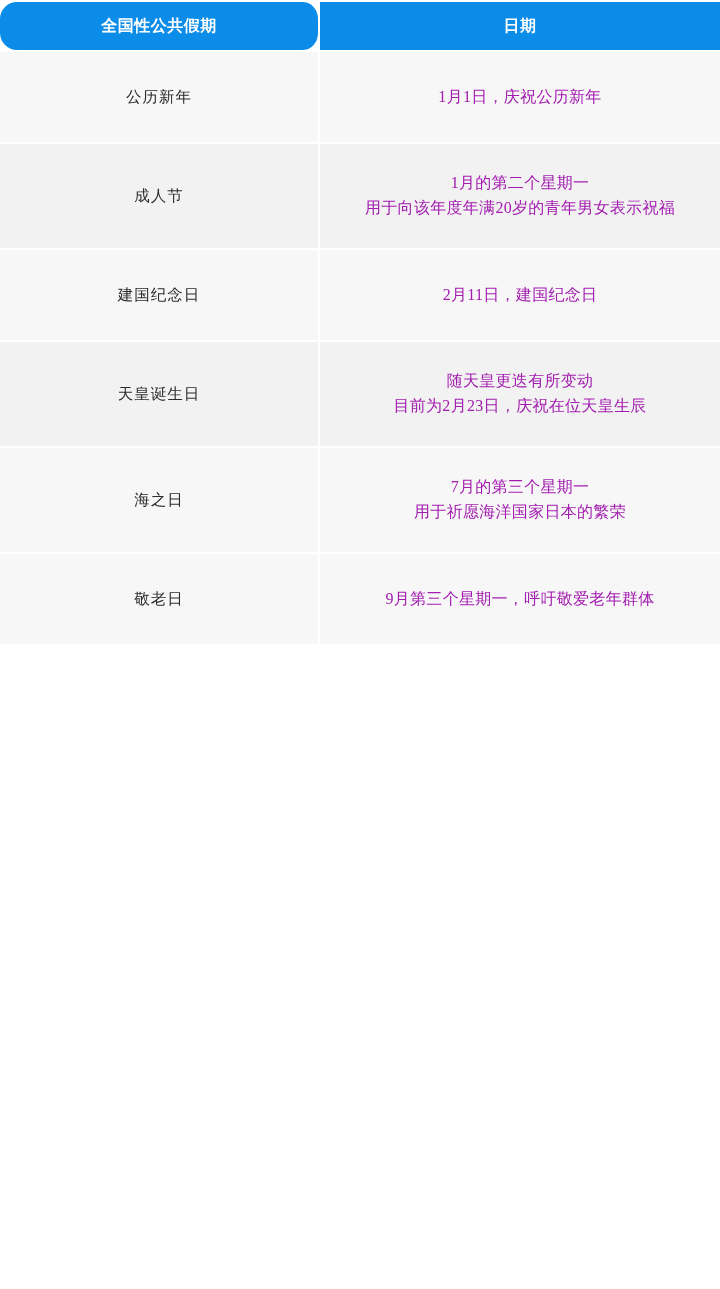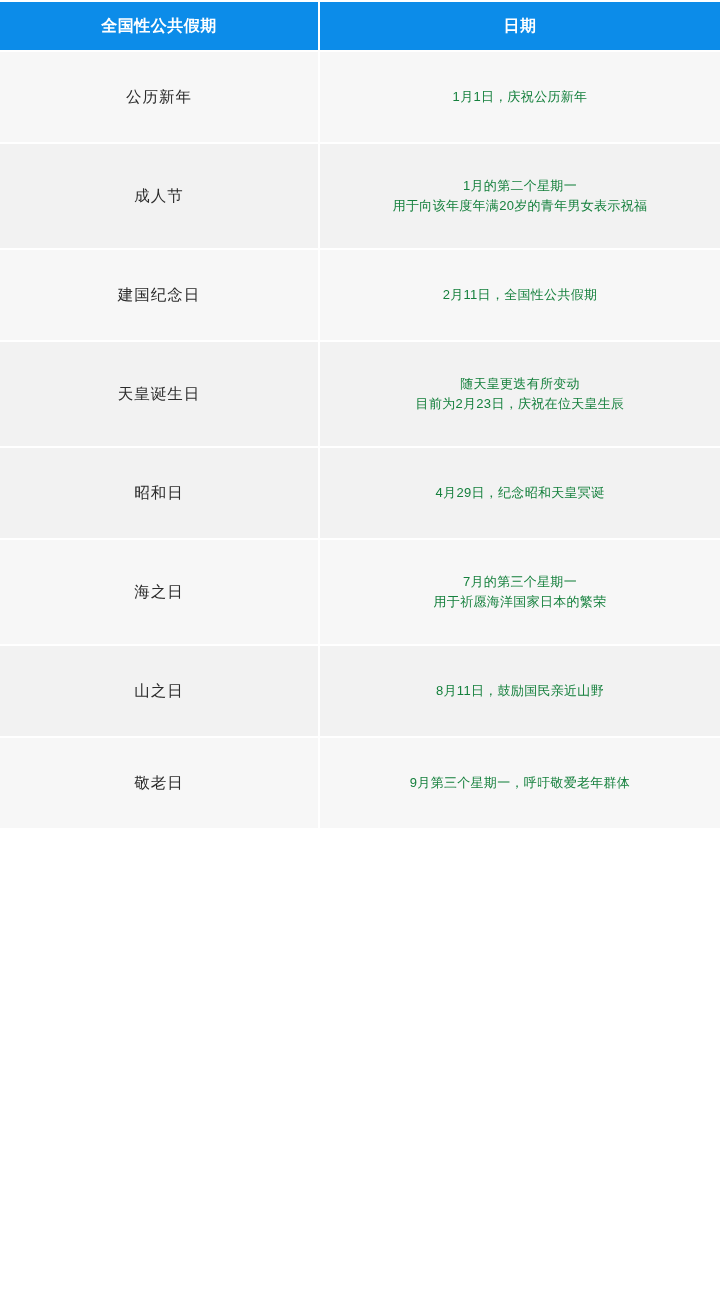--- a/index.html
+++ b/index.html
@@ -31,20 +31,21 @@
     color: #ffffff;
     font-size: 16px;
     font-weight: bold;
     height: 46px;
     text-align: center;
     vertical-align: middle;
     letter-spacing: 0.5px;
   }
   thead th.th-name {
     border-right: 2px solid #ffffff;
+    border-radius: 17px;
   }
   tbody td {
     background: #f5f5f5;
     text-align: center;
     vertical-align: middle;
     font-size: 15px;
     color: #333333;
     line-height: 1.55;
     padding: 10px 12px;
   }
@@ -54,23 +55,24 @@
   tbody tr.row-even td {
     background: #f2f2f2;
   }
   tbody td.cell-name {
     border-right: 2px solid #ffffff;
     font-size: 15.5px;
     color: #2b2b2b;
     letter-spacing: 1px;
   }
   tbody td.cell-date {
-    font-size: 13px;
-    color: #15803d;
+    font-size: 16px;
+    color: #a21caf;
     letter-spacing: 0.3px;
+    font-family: Liberation Serif, serif;
   }
   .date-line {
     display: block;
   }
   .h1 { height: 70px; }
   .h2 { height: 84px; }
 </style>
 </head>
 <body>
 
@@ -96,47 +98,35 @@
         <tr class="table-row row-even">
           <td class="cell-name h2">成人节</td>
           <td class="cell-date h2">
             <span class="date-line">1月的第二个星期一</span>
             <span class="date-line">用于向该年度年满20岁的青年男女表示祝福</span>
           </td>
         </tr>
         <tr class="table-row row-odd">
           <td class="cell-name h1">建国纪念日</td>
           <td class="cell-date h1">
-            <span class="date-line">2月11日，全国性公共假期</span>
+            <span class="date-line">2月11日，建国纪念日</span>
           </td>
         </tr>
         <tr class="table-row row-even">
           <td class="cell-name h2">天皇诞生日</td>
           <td class="cell-date h2">
             <span class="date-line">随天皇更迭有所变动</span>
             <span class="date-line">目前为2月23日，庆祝在位天皇生辰</span>
           </td>
         </tr>
-        <tr class="table-row row-even">
-          <td class="cell-name h1">昭和日</td>
-          <td class="cell-date h1">
-            <span class="date-line">4月29日，纪念昭和天皇冥诞</span>
-          </td>
-        </tr>
         <tr class="table-row row-odd">
           <td class="cell-name h2">海之日</td>
           <td class="cell-date h2">
             <span class="date-line">7月的第三个星期一</span>
             <span class="date-line">用于祈愿海洋国家日本的繁荣</span>
-          </td>
-        </tr>
-        <tr class="table-row row-even">
-          <td class="cell-name h1">山之日</td>
-          <td class="cell-date h1">
-            <span class="date-line">8月11日，鼓励国民亲近山野</span>
           </td>
         </tr>
         <tr class="table-row row-odd">
           <td class="cell-name h1">敬老日</td>
           <td class="cell-date h1">
             <span class="date-line">9月第三个星期一，呼吁敬爱老年群体</span>
           </td>
         </tr>
       </tbody>
   </table>

